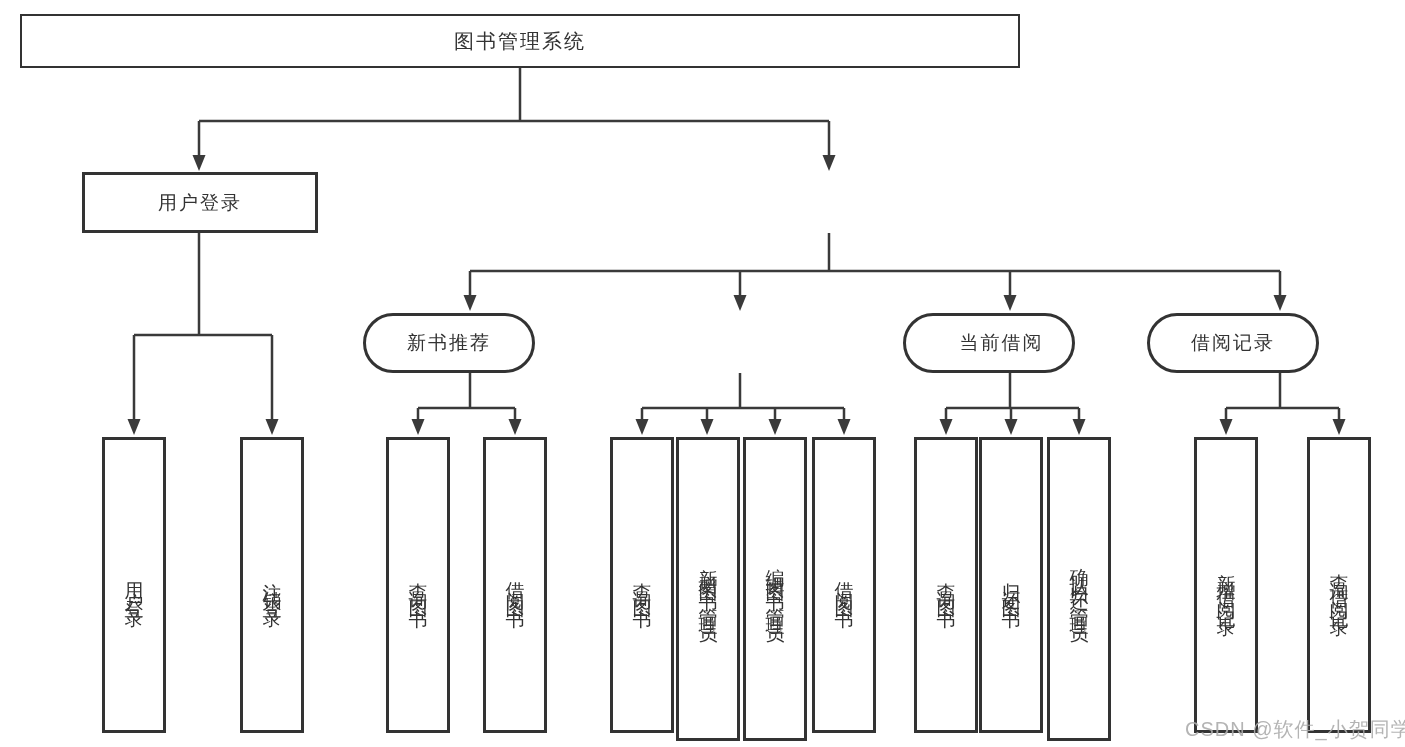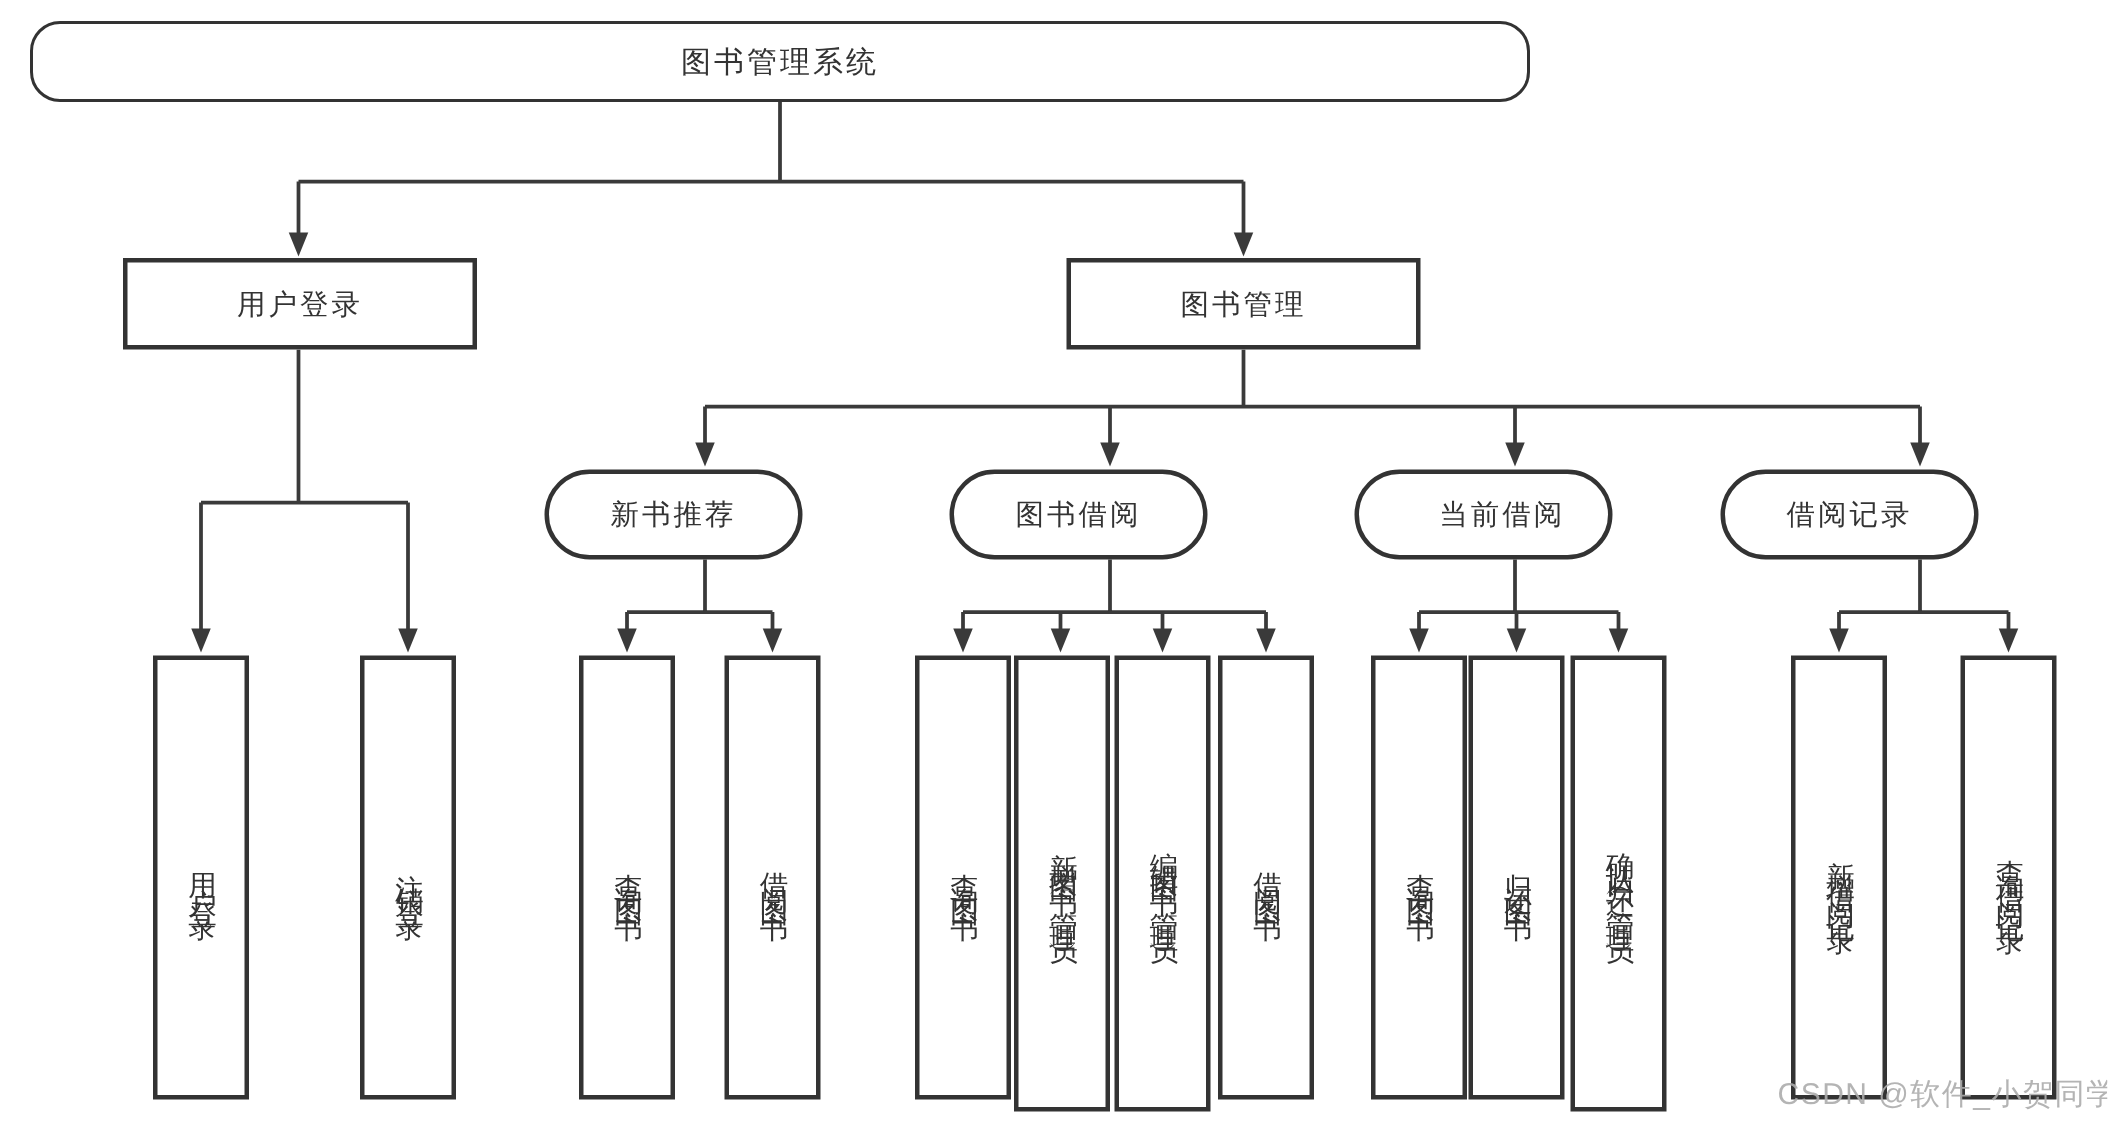--- a/index.html
+++ b/index.html
@@ -28,21 +28,20 @@
     font-size: 19px;
     letter-spacing: 2px;
     color: #333333;
     text-align: center;
     white-space: nowrap;
   }
   .root-box {
     left: 20px; top: 14px; width: 1000px; height: 54px;
     border-width: 2px;
     font-size: 20px;
-    border-radius: 20px;
   }
   .l2-box { top: 172px; width: 236px; height: 61px; }
   .l2-user { left: 82px; }
   .l2-book { left: 711px; }
   .l3-box { top: 313px; width: 172px; height: 60px; border-radius: 30px; }
   .l3-new     { left: 363px; }
   .l3-borrow  { left: 633px; }
   .l3-current { left: 903px; padding-left: 25px; }
   .l3-records { left: 1147px; }
   .vbox {
@@ -139,24 +138,22 @@
     <g>
       <path d="M1280 373 V408 M1226 408 H1339 M1226 408 V421 M1339 408 V421"></path>
       <polygon points="1219.5,419 1232.5,419 1226,435" fill="#3a3a3a" stroke="none"></polygon>
       <polygon points="1332.5,419 1345.5,419 1339,435" fill="#3a3a3a" stroke="none"></polygon>
     </g>
   </svg>
 
   <div class="box root-box">图书管理系统</div>
 
   <div class="box l2-box l2-user">用户登录</div>
-  <div class="box l2-box l2-book">图书管理</div>
 
   <div class="box l3-box l3-new">新书推荐</div>
-  <div class="box l3-box l3-borrow">图书借阅</div>
   <div class="box l3-box l3-current">当前借阅</div>
   <div class="box l3-box l3-records">借阅记录</div>
 
   <div class="vbox v1">用户登录</div>
   <div class="vbox v2">注销登录</div>
 
   <div class="vbox v3">查询图书</div>
   <div class="vbox v4">借阅图书</div>
 
   <div class="vbox v5">查询图书</div>

